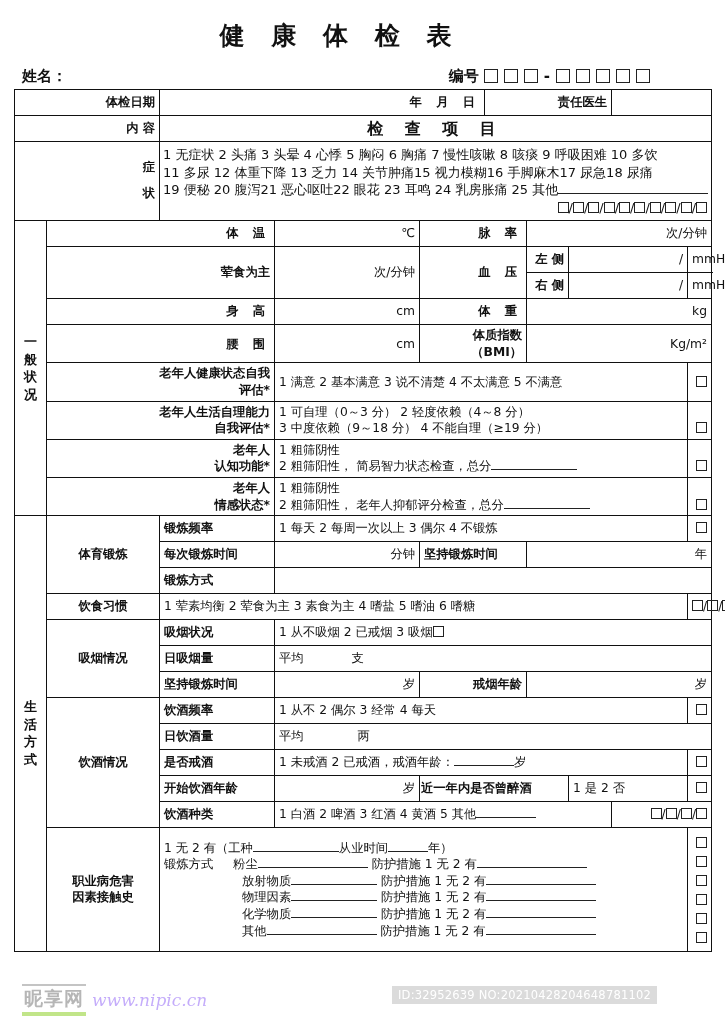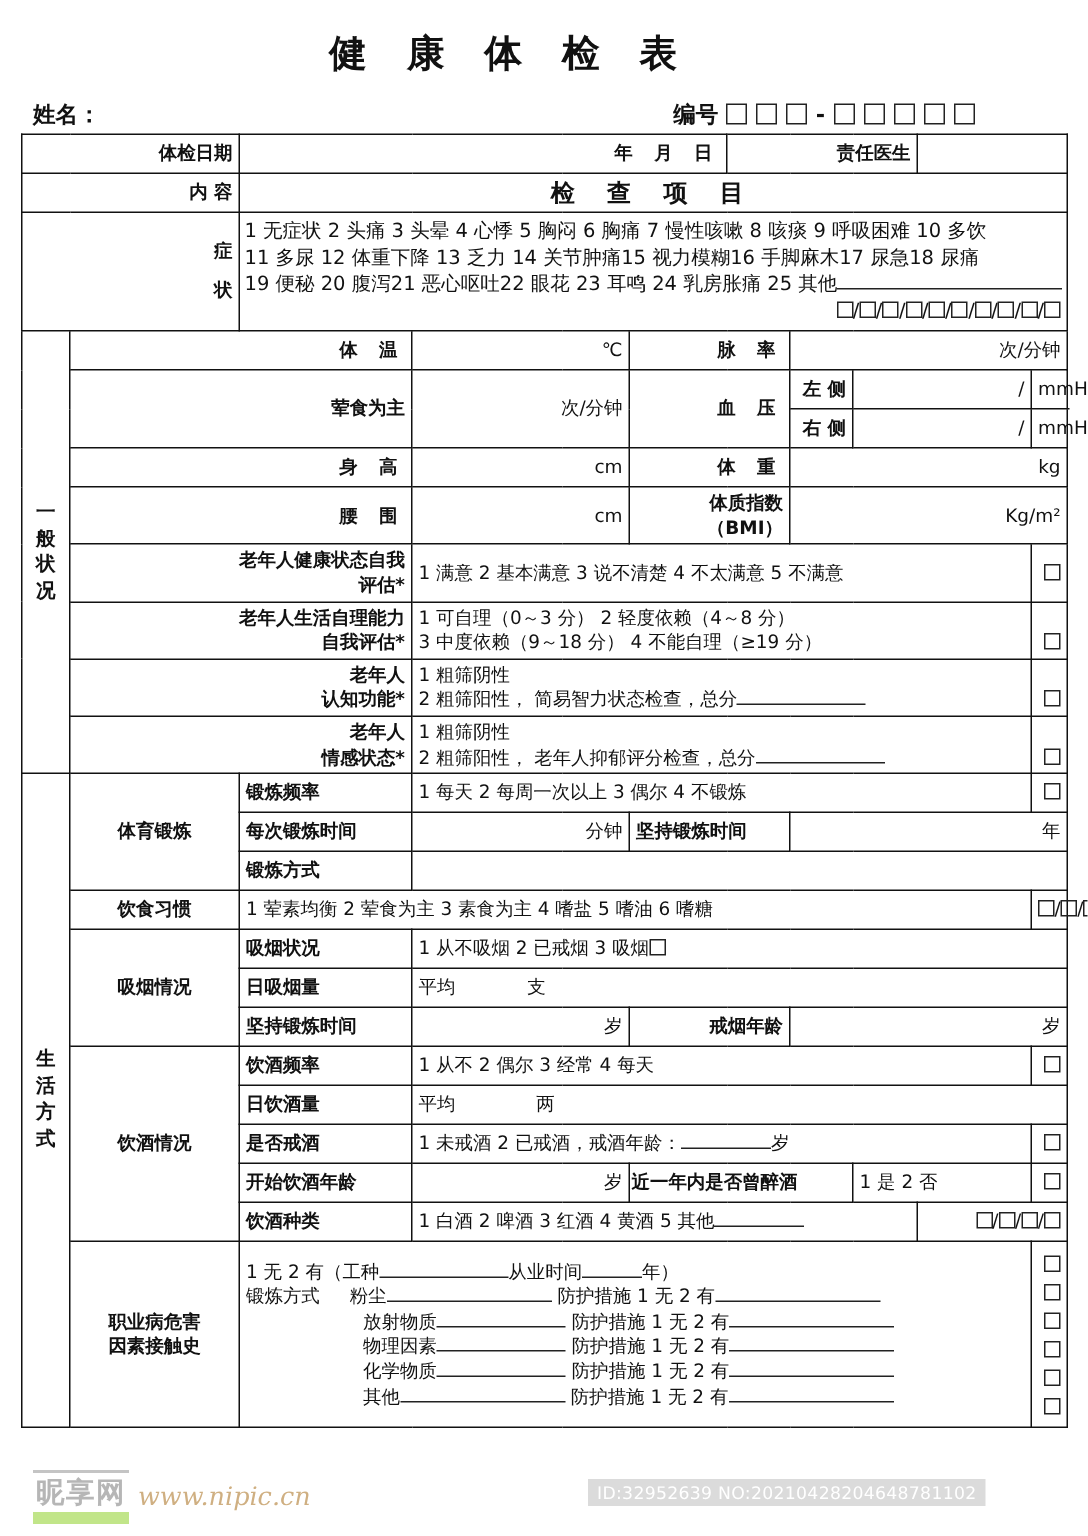--- a/index.html
+++ b/index.html
@@ -105,25 +105,25 @@
   .wm-left {
     position: absolute;
     left: 22px; bottom: 8px;
     display: flex; align-items: center; gap: 6px;
     opacity: 0.5;
   }
   .wm-logo {
     font-size: 19px; font-weight: bold; color: #6f6f6f;
     letter-spacing: 1px;
     border-top: 2px solid #8a8a8a;
-    border-bottom: 8px solid #84cc16;
+    border-bottom: 4px solid #84cc16;
     padding: 0 2px;
   }
   .wm-url {
-    font-size: 17px; color: #a16207;
+    font-size: 17px; color: #8b5cf6;
     font-style: italic;
     font-family: "DejaVu Serif", "Liberation Serif", serif;
   }
   .wm-right {
     position: absolute;
     right: 14px; bottom: 20px;
     background: rgba(190,190,190,0.55);
     color: #ffffff;
     font-size: 11.5px;
     padding: 2px 6px;

